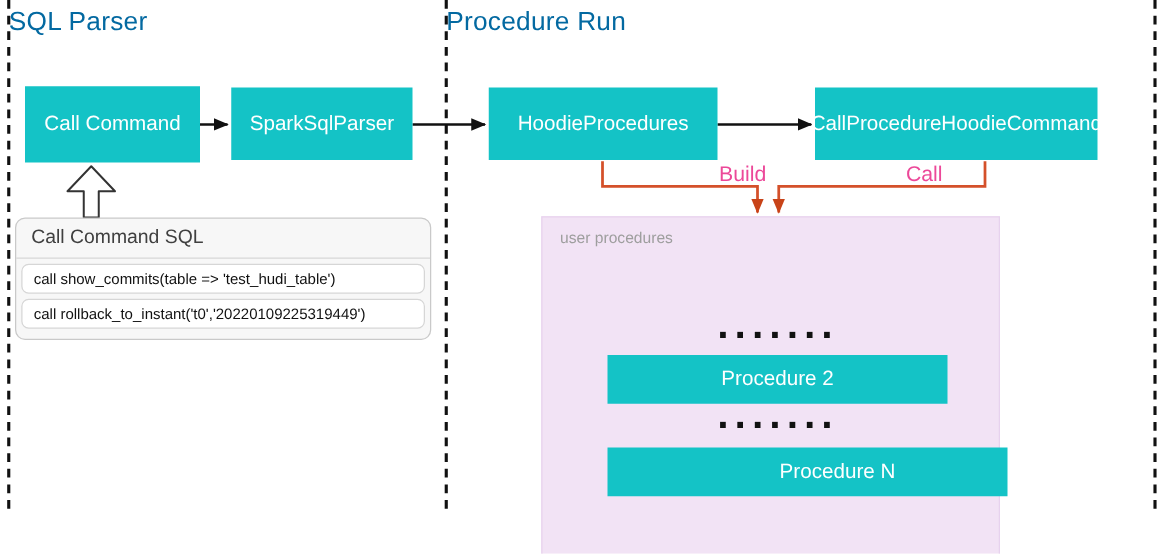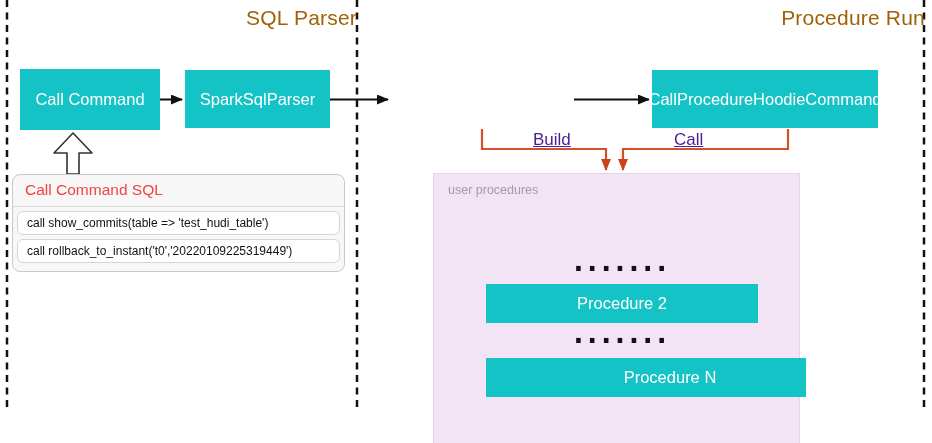--- a/index.html
+++ b/index.html
@@ -3,39 +3,39 @@
 <meta charset="utf-8">
 <style>
   html,body { margin:0; padding:0; background:#fff; }
   .canvas {
     position:relative; width:932px; height:443px; background:#ffffff;
     font-family:"Liberation Sans", sans-serif; overflow:hidden;
   }
   .overlay { position:absolute; left:0; top:0; width:932px; height:443px; pointer-events:none; }
 
   .sec-title {
-    position:absolute; top:6px; text-align:right;
-    font-size:21px; color:#a16207; letter-spacing:.2px;
+    position:absolute; top:6px; text-align:left;
+    font-size:21px; color:#0369a1; letter-spacing:.2px;
   }
   .t1 { left:7px;   width:350px; }
   .t2 { left:357px; width:568px; }
 
   .node {
     position:absolute; background:#14c3c6; color:#ffffff;
     display:flex; align-items:center; justify-content:center; text-align:center;
     font-size:16.5px; line-height:1.25;
   }
   .n-call   { left:20px;  top:69px; width:120px; height:61px; padding:0 10px; }
   .n-spark  { left:185px; top:70px; width:145px; height:58px; }
   .n-hoodie { left:391px; top:70px; width:183px; height:58px; }
   .n-cphc   { left:652px; top:70px; width:226px; height:58px; }
 
   .edge-label {
-    position:absolute; top:130px; width:80px; text-align:left;
-    font-size:17px; color:#4c1d95;text-decoration:underline;
+    position:absolute; top:130px; width:80px; text-align:right;
+    font-size:17px; color:#ec4899;
   }
   .el-build { left:533px; }
   .el-call  { left:674px; }
 
   .lavender {
     position:absolute; left:433px; top:173px; width:367px; height:317px;
     background:#f2e3f5; border:1px solid #e7d2ee; box-sizing:border-box;text-align:right;
   }
   .up-label {
     position:absolute; left:14px; top:9px;
@@ -54,21 +54,21 @@
     letter-spacing:4px; color:#111; line-height:8px;
   }
   .d1 { top:84px; } .d2 { top:156px; }
 
   .card {
     position:absolute; left:12px; top:174px; width:333px; box-sizing:border-box;
     background:#f7f7f7; border:1px solid #c9c9c9; border-radius:8px;
     padding-bottom:4px;
   }
   .card-header {
-    font-size:15.5px; color:#ef4444; padding:6px 12px 7px 12px;
+    font-size:15.5px; color:#404040; padding:6px 12px 7px 12px;
     border-bottom:1px solid #d7d7d7; margin-bottom:4px;
   }
   .card-row {
     background:#ffffff; border:1px solid #d6d6d6; border-radius:6px;
     margin:0 4px 4px 4px; padding:4px 9px; font-size:12px; color:#111;
     white-space:nowrap; overflow:hidden;
   }
 </style>
 </head>
 <body>
@@ -97,20 +97,21 @@
     <path d="M788,129 V149 H623 V170" fill="none" stroke="#d4502a" stroke-width="2.2" marker-end="url(#ahOrange)"></path>
 
     <polygon points="73,133 92,153 79,153 79,174 67,174 67,153 54,153" fill="#ffffff" stroke="#333" stroke-width="1.6" stroke-linejoin="round"></polygon>
   </svg>
 
   <div class="sec-title t1">SQL Parser</div>
   <div class="sec-title t2">Procedure Run</div>
 
   <div class="node n-call">Call Command</div>
   <div class="node n-spark">SparkSqlParser</div>
+  <div class="node n-hoodie">HoodieProcedures</div>
   <div class="node n-cphc">CallProcedureHoodieCommand</div>
 
   <div class="edge-label el-build">Build</div>
   <div class="edge-label el-call">Call</div>
 
   <div class="lavender">
     <div class="up-label">user procedures</div>
     <div class="dots d1">
         <span>.......</span>
       </div>

